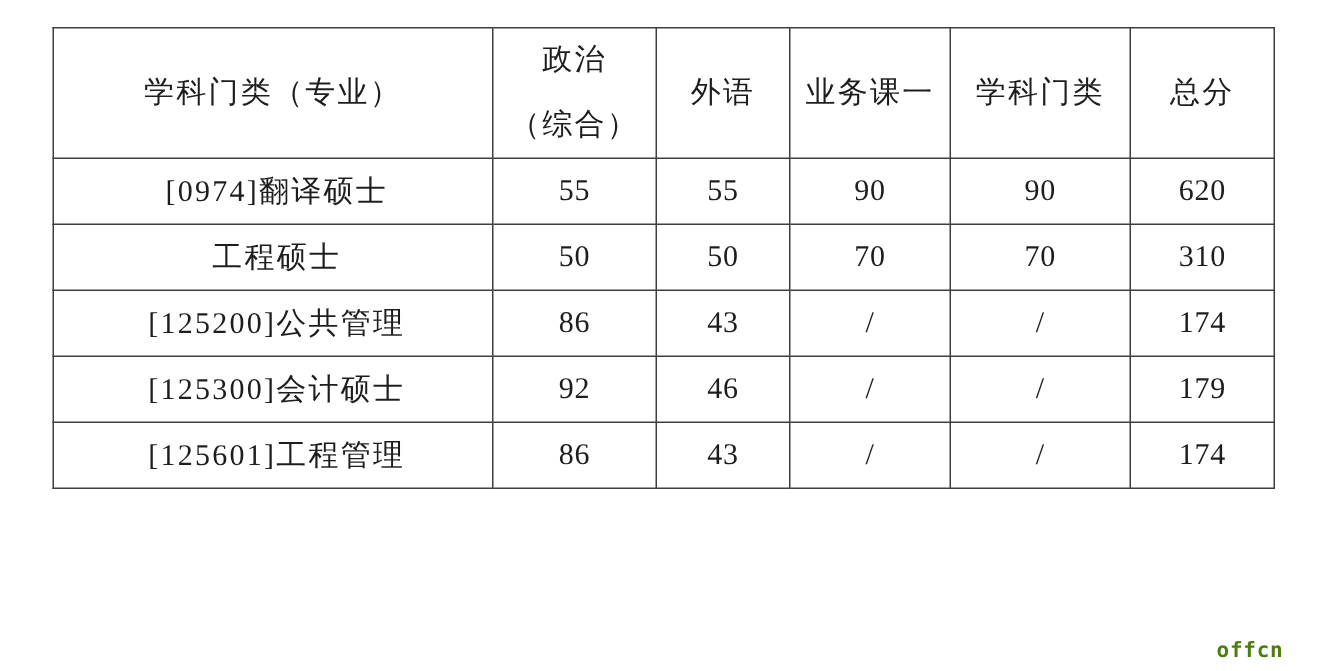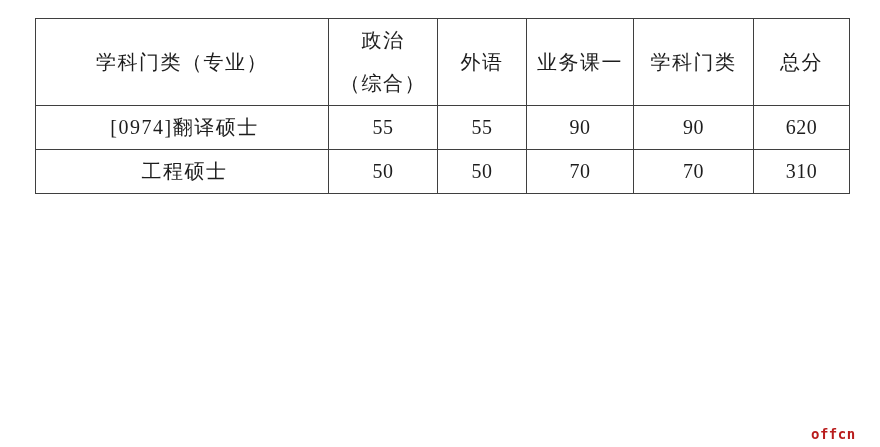--- a/index.html
+++ b/index.html
@@ -90,18 +90,42 @@
         <td class="score-cell">620</td>
       </tr>
       <tr>
         <td class="major-cell">工程硕士</td>
         <td class="score-cell">50</td>
         <td class="score-cell">50</td>
         <td class="score-cell">70</td>
         <td class="score-cell">70</td>
         <td class="score-cell">310</td>
       </tr>
+      <tr>
+        <td class="major-cell">[125200]公共管理</td>
+        <td class="score-cell">86</td>
+        <td class="score-cell">43</td>
+        <td class="score-cell">/</td>
+        <td class="score-cell">/</td>
+        <td class="score-cell">174</td>
+      </tr>
+      <tr>
+        <td class="major-cell">[125300]会计硕士</td>
+        <td class="score-cell">92</td>
+        <td class="score-cell">46</td>
+        <td class="score-cell">/</td>
+        <td class="score-cell">/</td>
+        <td class="score-cell">179</td>
+      </tr>
+      <tr>
+        <td class="major-cell">[125601]工程管理</td>
+        <td class="score-cell">86</td>
+        <td class="score-cell">43</td>
+        <td class="score-cell">/</td>
+        <td class="score-cell">/</td>
+        <td class="score-cell">174</td>
+      </tr>
     </tbody>
   </table>
 
-  <div class="watermark" style="color: #b91c1c;">offcn</div>
+  <div class="watermark" style="color: #4d7c0f;">offcn</div>
 
 </div>
 
 </body></html>

